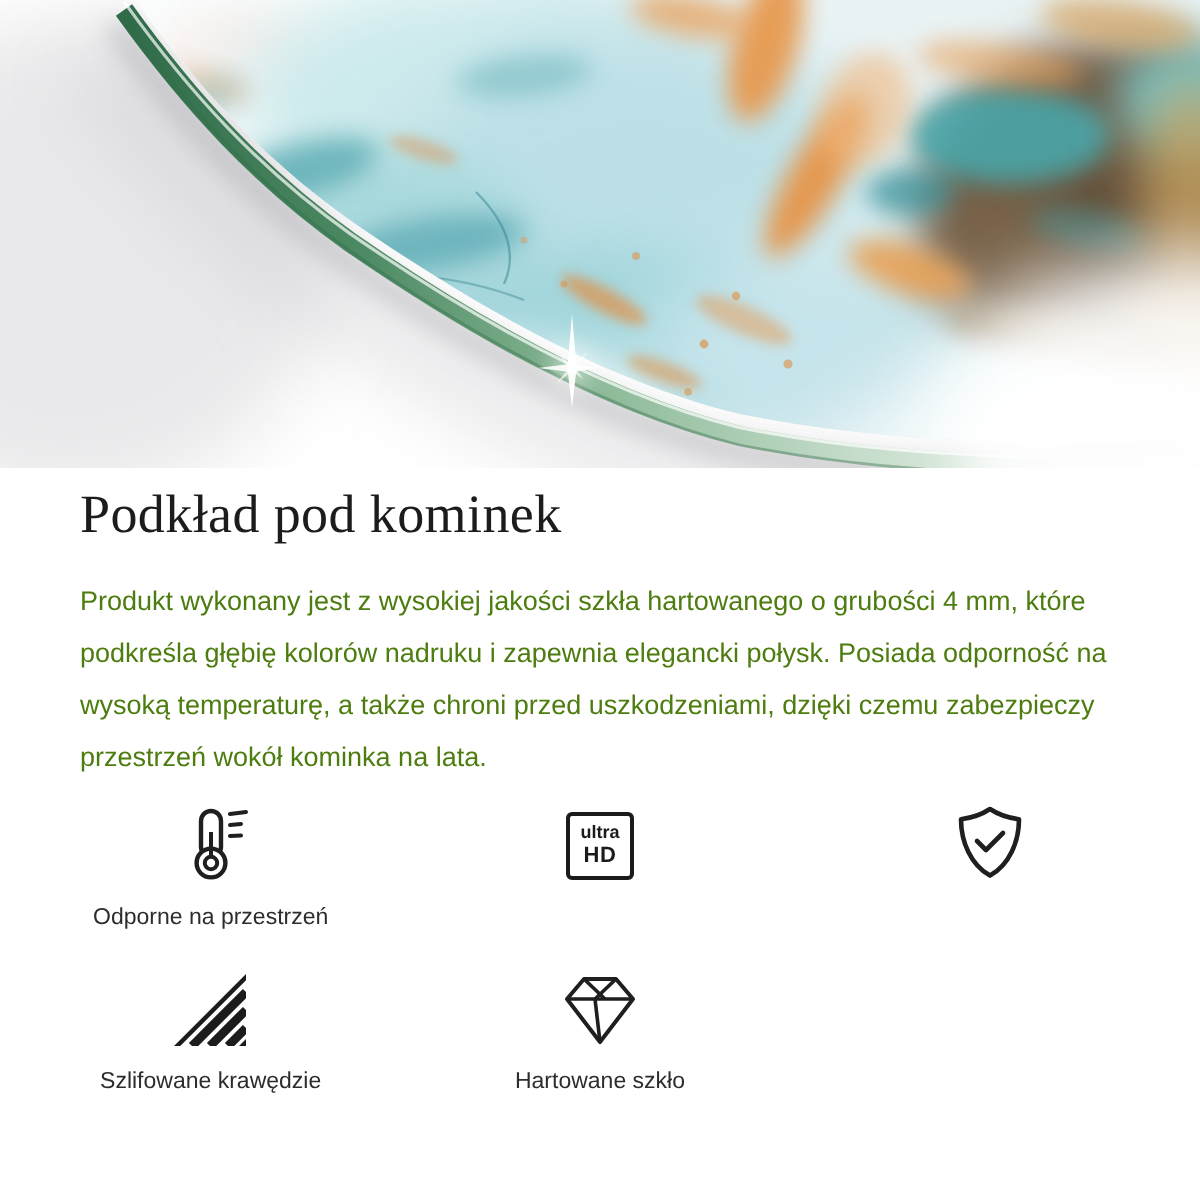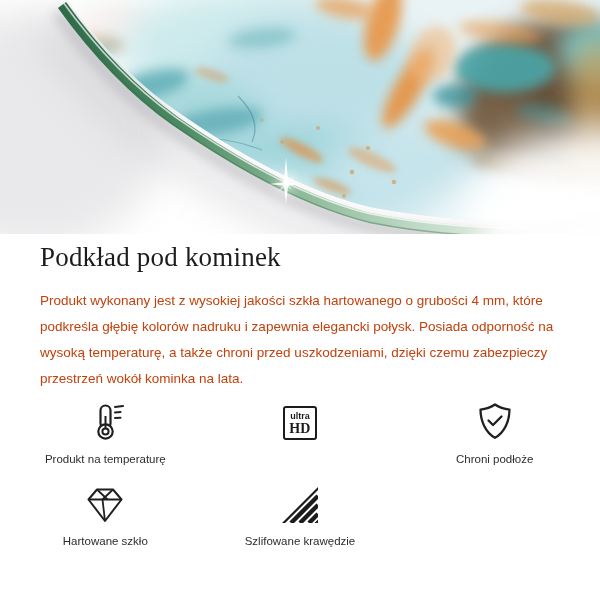--- a/index.html
+++ b/index.html
@@ -17,38 +17,38 @@
     font-weight:400;
     font-size:27px;
     line-height:35px;
     letter-spacing:0.2px;
     color:#1c1c1c;
   }
   .desc{
     margin:13px 40px 0;
     font-size:13.5px;
     line-height:26px;
-    color:#c2410c;
+    color:#4d7c0f;
   }
   .features{
     margin:8px 8px 0;
     display:grid;
     grid-template-columns:1fr 1fr 1fr;
     row-gap:17px;
   }
   .feature{text-align:center;}
   .icon-wrap{height:46px;display:flex;align-items:center;justify-content:center;}
   .feature-label{margin-top:7px;font-size:11.5px;color:#2d2d2d;}
   .uhd-box{
     width:34px;height:34px;border:2.6px solid #1b1b1b;border-radius:3px;
     display:flex;flex-direction:column;align-items:center;justify-content:center;
     color:#1b1b1b;box-sizing:border-box;padding-top:1px;
   }
   .uhd-top{font-size:9px;font-weight:700;line-height:9px;}
-  .uhd-bottom{font-size:14px;font-weight:700;line-height:15px;letter-spacing:0.3px;font-family:Liberation Serif, serif;}
+  .uhd-bottom{font-size:11px;font-weight:700;line-height:15px;letter-spacing:0.3px;}
 </style>
 </head>
 <body>
 
 <div class="page">
 
   <div class="hero">
     <svg width="600" height="234" viewBox="0 0 600 234" aria-hidden="true">
       <defs>
         <clipPath id="glassClip">
@@ -171,53 +171,39 @@
         <svg width="46" height="46" viewBox="0 0 46 46" fill="none" stroke="#1f1f1f">
           <rect x="18.5" y="5.5" width="10" height="23" rx="5" stroke-width="2.2"></rect>
           <circle cx="23.5" cy="31.5" r="7.2" fill="#ffffff" stroke-width="2.2"></circle>
           <circle cx="23.5" cy="31.5" r="3.1" stroke-width="2"></circle>
           <line x1="23.5" y1="28.5" x2="23.5" y2="16" stroke-width="2"></line>
           <line x1="33" y1="7" x2="41" y2="6" stroke-width="2" stroke-linecap="round"></line>
           <line x1="33" y1="12.5" x2="38.5" y2="12" stroke-width="2" stroke-linecap="round"></line>
           <line x1="33" y1="18" x2="38.5" y2="17.8" stroke-width="2" stroke-linecap="round"></line>
         </svg>
       </div>
-      <div class="feature-label">Produkt na temperaturę</div>
+      <div class="feature-label">Odporne na przestrzeń</div>
     </div>
 
     <div class="feature">
       <div class="icon-wrap">
         <div class="uhd-box">
           <span class="uhd-top">ultra</span>
           <span class="uhd-bottom">HD</span>
         </div>
       </div>
     </div>
 
     <div class="feature">
       <div class="icon-wrap">
         <svg width="46" height="46" viewBox="0 0 46 46" fill="none" stroke="#1f1f1f">
           <path d="M23 4.5 C 27.5 7.5 32.5 9 37.5 9.6 C 37.5 21 32.5 32.5 23 37.8 C 13.5 32.5 8.5 21 8.5 9.6 C 13.5 9 18.5 7.5 23 4.5 Z" stroke-width="2.3" stroke-linejoin="round"></path>
           <path d="M16.5 20.5 L 21 25 L 29.5 16.5" stroke-width="2.3" stroke-linecap="round" stroke-linejoin="round"></path>
         </svg>
       </div>
-      <div class="feature-label">Chroni podłoże</div>
-    </div>
-
-    <div class="feature">
-      <div class="icon-wrap">
-        <svg width="46" height="46" viewBox="0 0 46 46" fill="none" stroke="#1f1f1f">
-          <path d="M6.5 17.5 L 15 7.5 L 31 7.5 L 39.5 17.5 L 23 39 Z" stroke-width="2" stroke-linejoin="round"></path>
-          <line x1="6.5" y1="17.5" x2="39.5" y2="17.5" stroke-width="1.8"></line>
-          <line x1="15" y1="7.5" x2="25.5" y2="17.5" stroke-width="1.8"></line>
-          <line x1="31" y1="7.5" x2="20.5" y2="17.5" stroke-width="1.8"></line>
-          <line x1="20.5" y1="17.5" x2="23" y2="39" stroke-width="1.8"></line>
-        </svg>
-      </div>
-      <div class="feature-label">Hartowane szkło</div>
     </div>
 
     <div class="feature">
       <div class="icon-wrap">
         <svg width="46" height="46" viewBox="0 0 46 46">
           <defs>
             <clipPath id="triClip">
                 <path d="M 5 41 L 41 5 L 41 41 Z"></path>
               </clipPath>
           </defs>
@@ -226,15 +212,28 @@
             <line x1="14" y1="41" x2="41" y2="14"></line>
             <line x1="23" y1="41" x2="41" y2="23"></line>
             <line x1="32" y1="41" x2="41" y2="32"></line>
           </g>
           <polygon points="37.5,41 41,37.5 41,41" fill="#1c1c1c"></polygon>
         </svg>
       </div>
       <div class="feature-label">Szlifowane krawędzie</div>
     </div>
 
+    <div class="feature">
+      <div class="icon-wrap">
+        <svg width="46" height="46" viewBox="0 0 46 46" fill="none" stroke="#1f1f1f">
+          <path d="M6.5 17.5 L 15 7.5 L 31 7.5 L 39.5 17.5 L 23 39 Z" stroke-width="2" stroke-linejoin="round"></path>
+          <line x1="6.5" y1="17.5" x2="39.5" y2="17.5" stroke-width="1.8"></line>
+          <line x1="15" y1="7.5" x2="25.5" y2="17.5" stroke-width="1.8"></line>
+          <line x1="31" y1="7.5" x2="20.5" y2="17.5" stroke-width="1.8"></line>
+          <line x1="20.5" y1="17.5" x2="23" y2="39" stroke-width="1.8"></line>
+        </svg>
+      </div>
+      <div class="feature-label">Hartowane szkło</div>
+    </div>
+
 
   </div>
 </div>
 
 </body></html>

